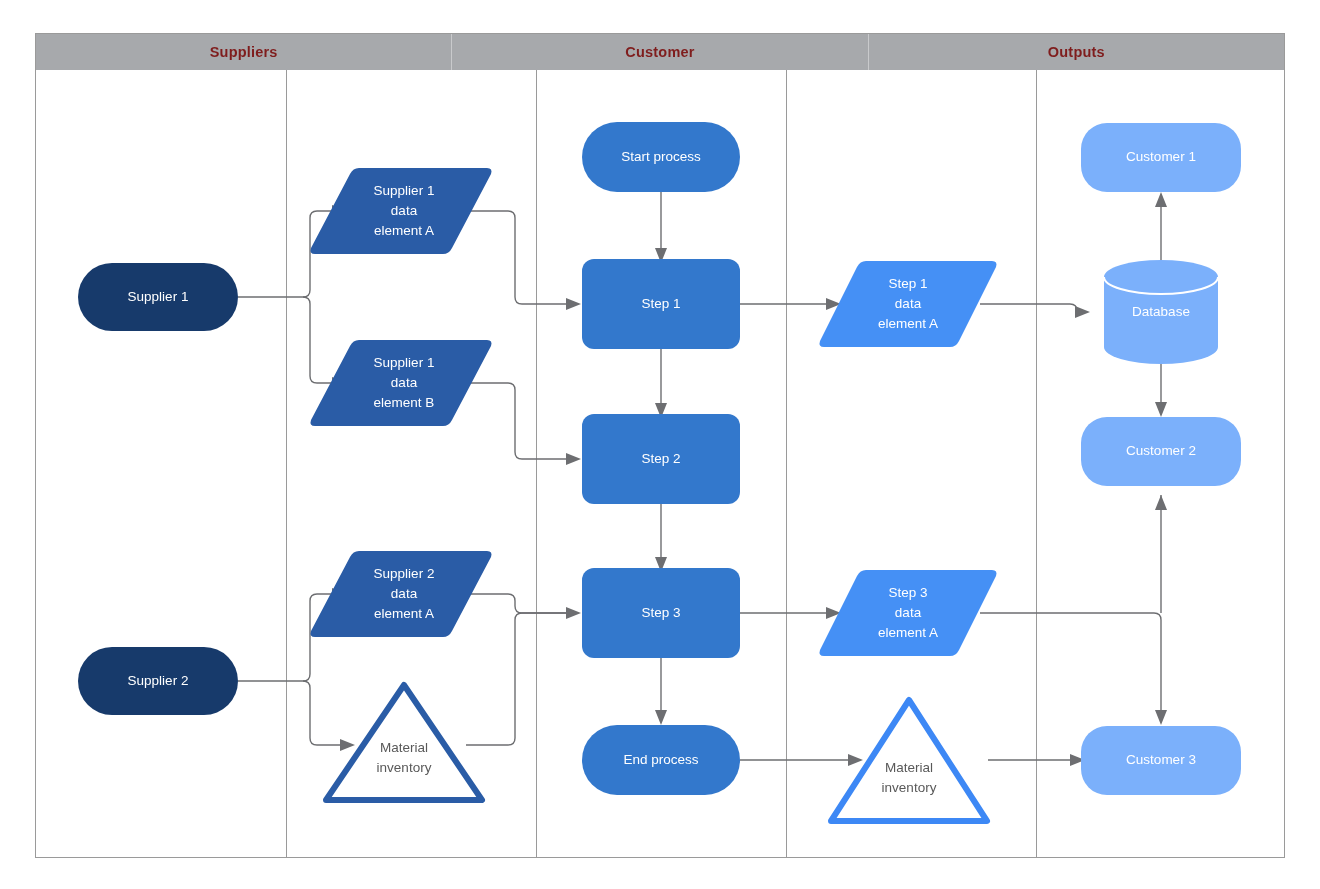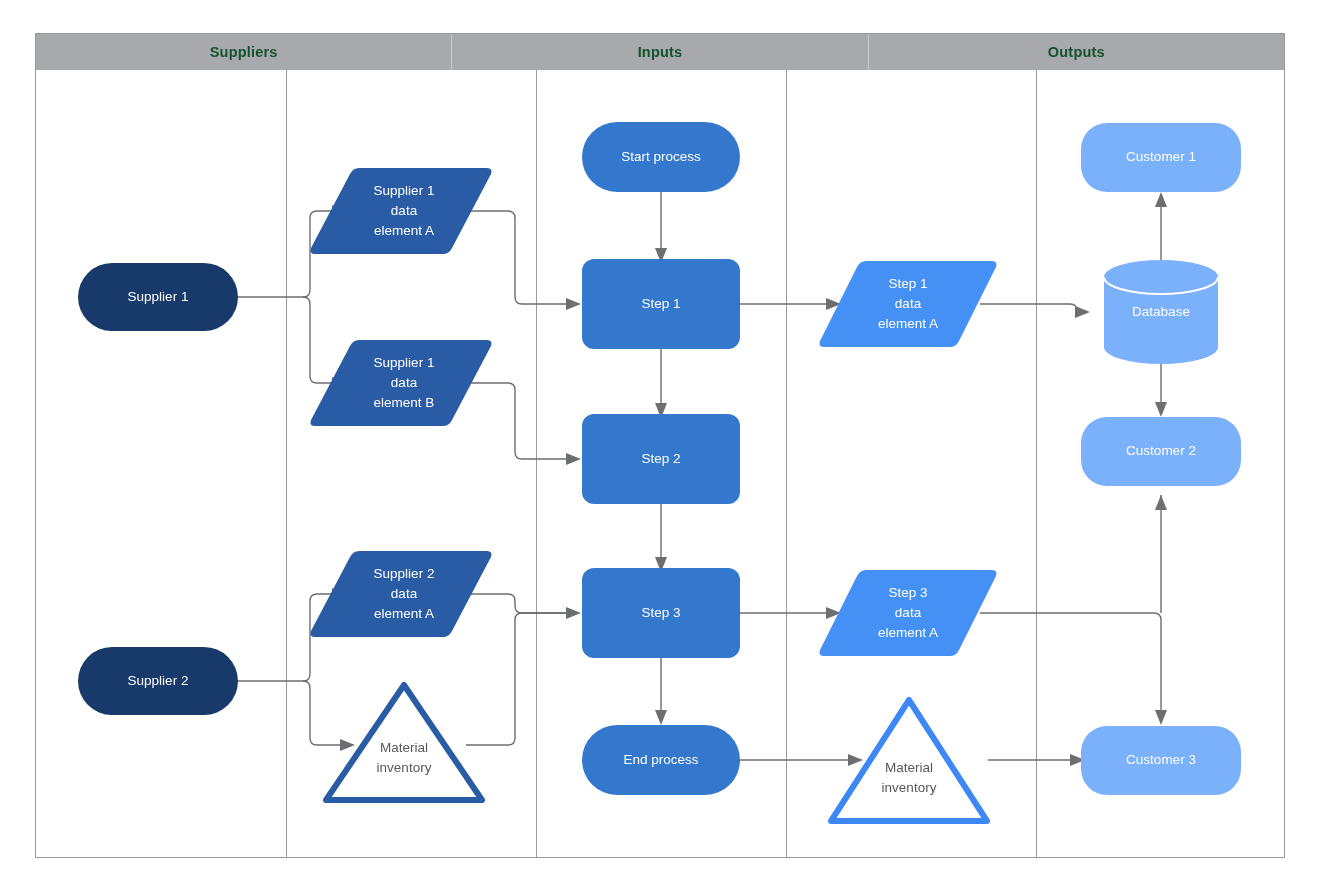--- a/index.html
+++ b/index.html
@@ -5,21 +5,21 @@
 <style>
   html,body{margin:0;padding:0;background:#ffffff;}
   body{font-family:"Liberation Sans","DejaVu Sans",sans-serif;}
   #stage{position:relative;width:1320px;height:889px;background:#ffffff;overflow:hidden;}
 
   
   #frame{position:absolute;left:35px;top:33px;width:1250px;height:825px;
          border:1px solid #9a9a9a;box-sizing:border-box;background:#ffffff;}
   .hdr-row{position:absolute;left:0;top:0;width:100%;height:36px;display:flex;}
   .hdr-cell{flex:1 1 0;display:flex;align-items:center;justify-content:center;
-            background:#a7a9ac;color:#14532d;font-size:14.5px;font-weight:bold;
+            background:#a7a9ac;color:#7f1d1d;font-size:14.5px;font-weight:bold;
             letter-spacing:.2px;box-sizing:border-box;border-right:1px solid #c9cacc;}
   .hdr-cell:last-child{border-right:none;}
   .vdiv{position:absolute;top:36px;bottom:0;width:1px;background:#9a9a9a;}
 
   
   #wires,#shapes{position:absolute;left:0;top:0;width:1320px;height:889px;
                  pointer-events:none;}
   #wires{z-index:2;}
   #shapes{z-index:3;}
   .wire{fill:none;stroke:#6d6e71;stroke-width:1.4;}
@@ -32,21 +32,21 @@
   .t-gray{fill:#595959;}
 </style>
 </head>
 <body>
 
 <div id="stage">
 
   <div id="frame">
     <div class="hdr-row">
       <div class="hdr-cell">Suppliers</div>
-      <div class="hdr-cell">Inputs</div>
+      <div class="hdr-cell">Customer</div>
       <div class="hdr-cell">Outputs</div>
     </div>
     <div class="vdiv" style="left:250px"></div>
     <div class="vdiv" style="left:500px"></div>
     <div class="vdiv" style="left:750px"></div>
     <div class="vdiv" style="left:1000px"></div>
   </div>
 
   <svg id="wires" viewBox="0 0 1320 889">
 

